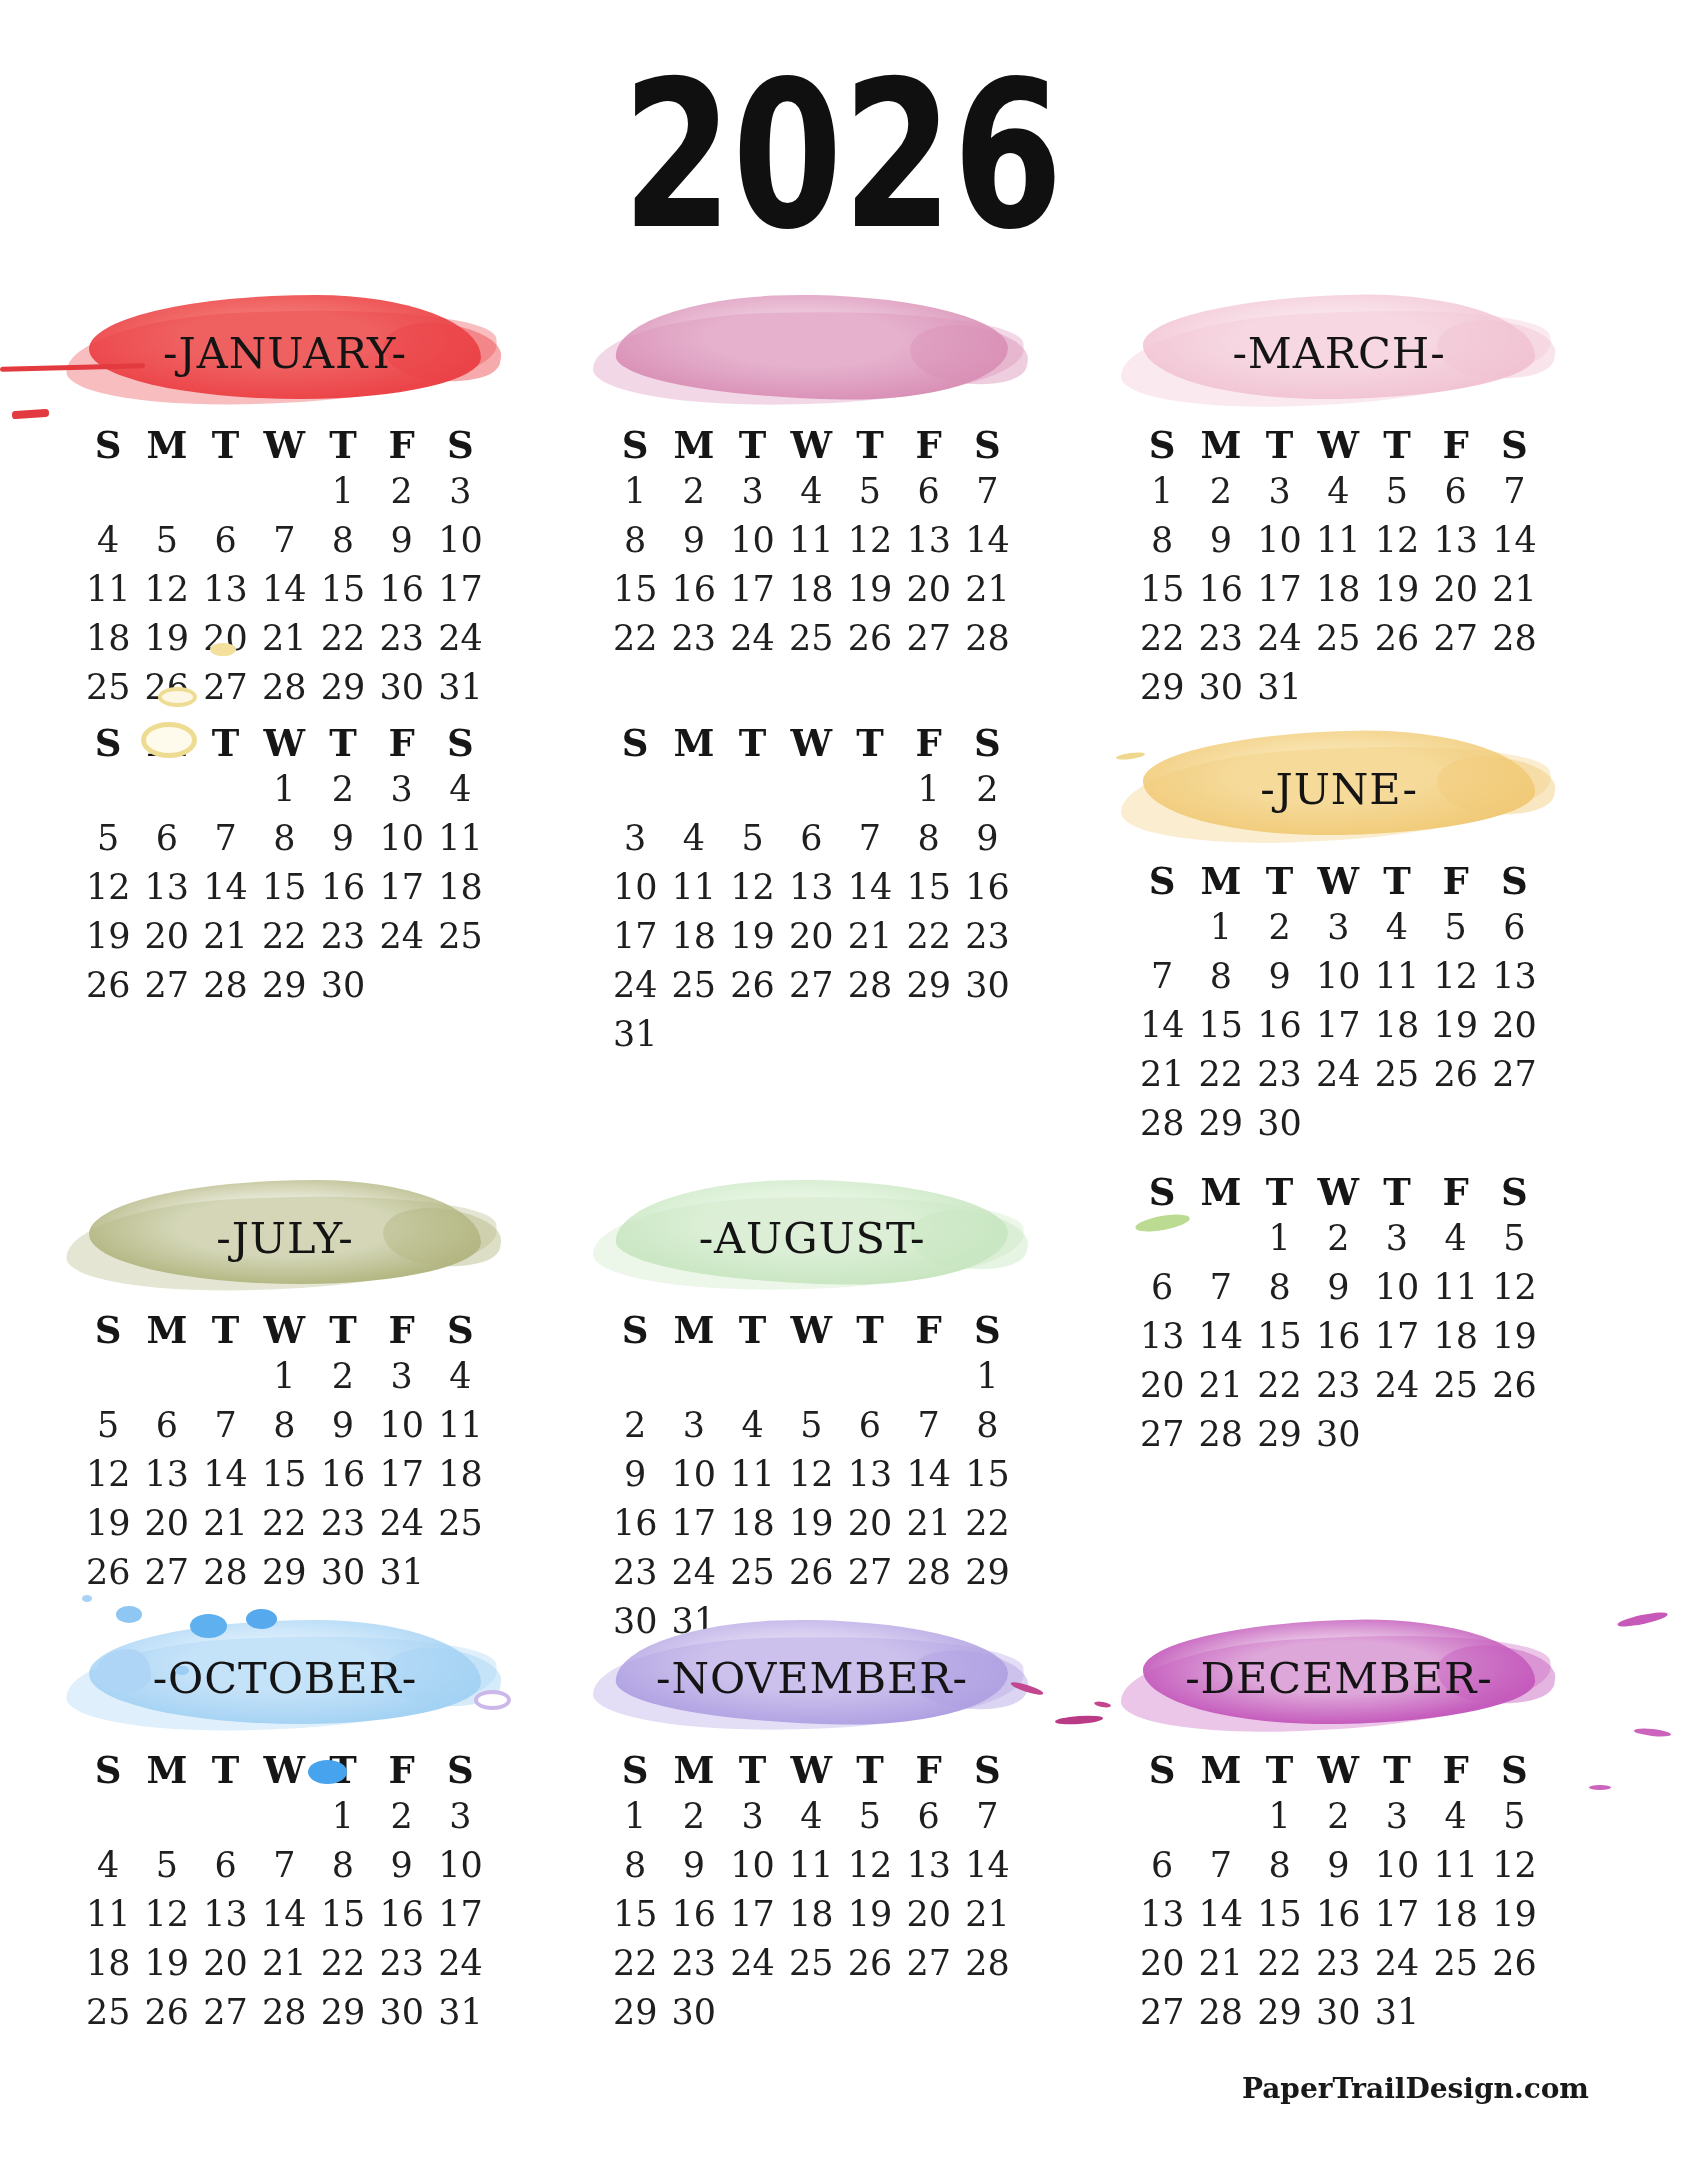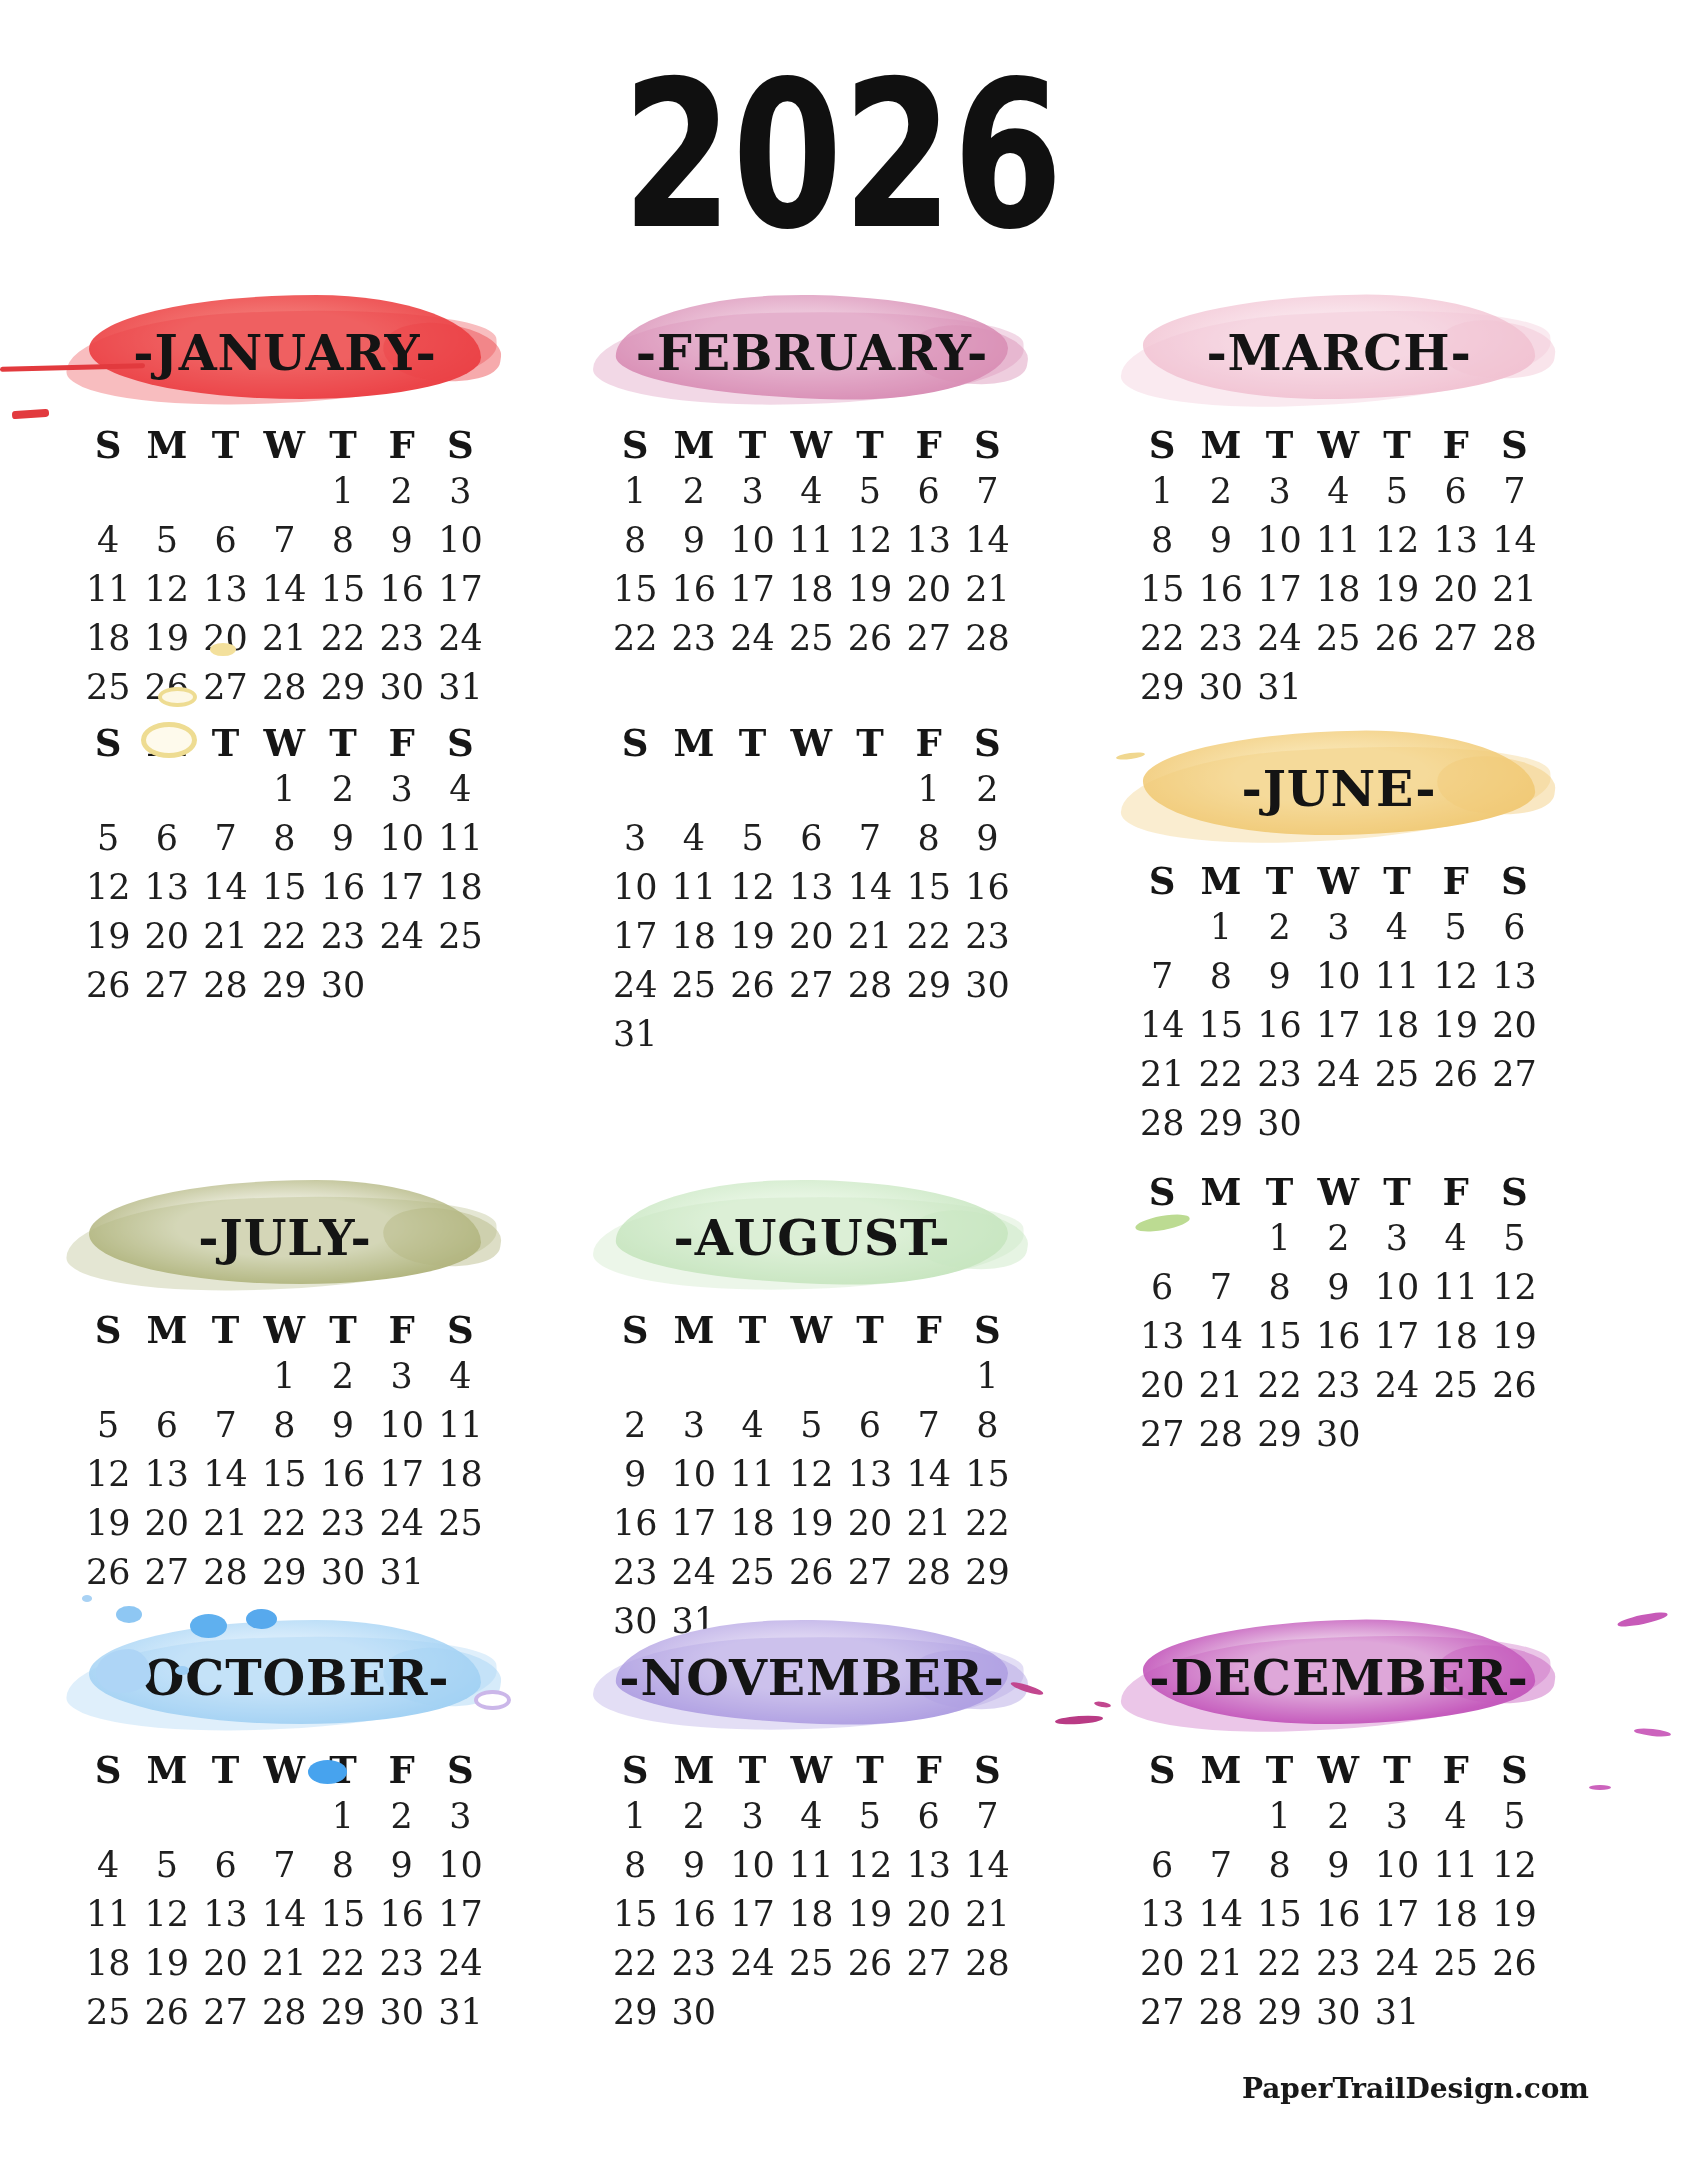--- a/index.html
+++ b/index.html
@@ -48,22 +48,22 @@
   }
   .month:nth-child(3n+2) .blob{border-radius:50% 50% 42% 58% / 62% 48% 52% 38%;transform:rotate(1deg);}
   .month:nth-child(3n)   .blob{border-radius:55% 45% 50% 50% / 45% 62% 38% 55%;transform:rotate(-1deg);}
   .month:nth-child(5) .blob::after{right:-10%;top:24%;width:36%;height:50%;opacity:.85;}  
   .month:nth-child(7) .blob{background:radial-gradient(60% 62% at 50% 45%, var(--c2) 0 46%, var(--c1) 92%);} 
   .month:nth-child(12) .blob{background:radial-gradient(58% 60% at 50% 46%, var(--c2) 0 42%, var(--c1) 90%);} 
 
   .month-name{
     position:absolute;left:0;width:100%;top:50%;transform:translateY(-50%);
     margin:0;text-align:center;
-    font-family:"DejaVu Serif", serif;font-weight:700;
-    font-size:49px;letter-spacing:0.9px;color:#141414;white-space:nowrap;
+    font-family:"DejaVu Serif", serif;font-weight:400;
+    font-size:43px;letter-spacing:0.9px;color:#141414;white-space:nowrap;
   }
 
   
   .cal{
     display:grid;grid-template-columns:repeat(7,1fr);
     width:411px;margin-left:6.8px;
   }
   .dow{
     height:41px;line-height:39px;text-align:center;
     font-weight:700;font-size:37px;color:#161616;
@@ -156,21 +156,20 @@
         <span class="date-cell">27</span>
         <span class="date-cell">28</span>
         <span class="date-cell">29</span>
         <span class="date-cell">30</span>
         <span class="date-cell">31</span>
       </div>
   </section>
     <section class="month" style="--c1: #d990b6; --c2: #ecc4d9;">
     <div class="blob-wrap">
       <div class="blob"></div>
-      <h2 class="month-name">-FEBRUARY-</h2>
     </div>
     <div class="cal">
         <span class="dow">S</span>
         <span class="dow">M</span>
         <span class="dow">T</span>
         <span class="dow">W</span>
         <span class="dow">T</span>
         <span class="dow">F</span>
         <span class="dow">S</span>
         <span class="date-cell">1</span>

